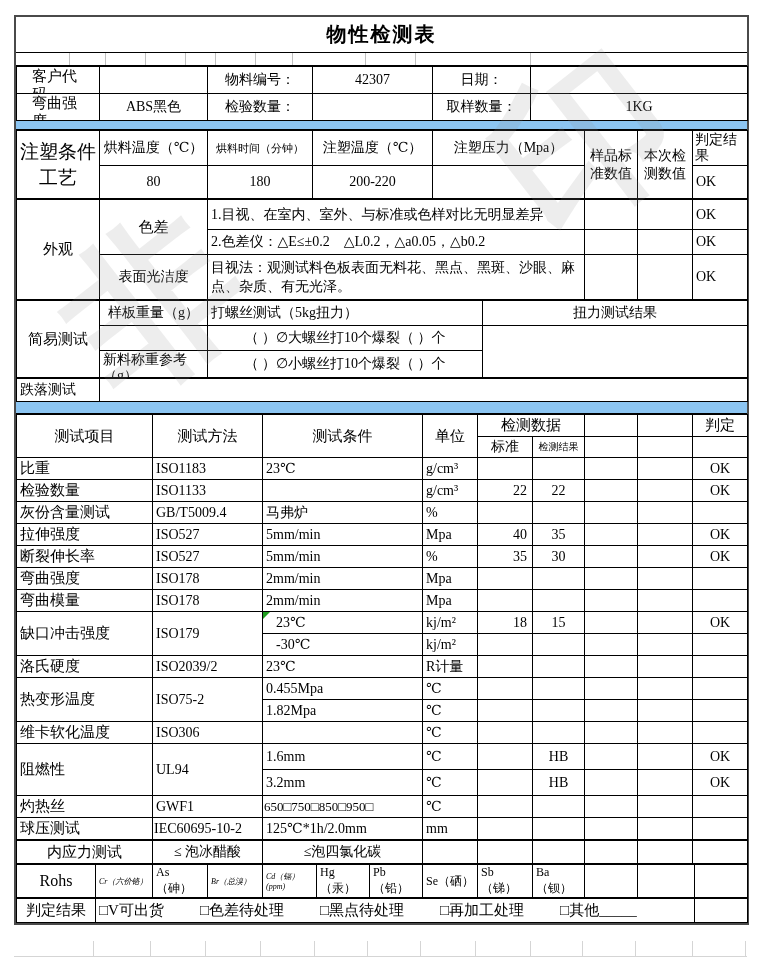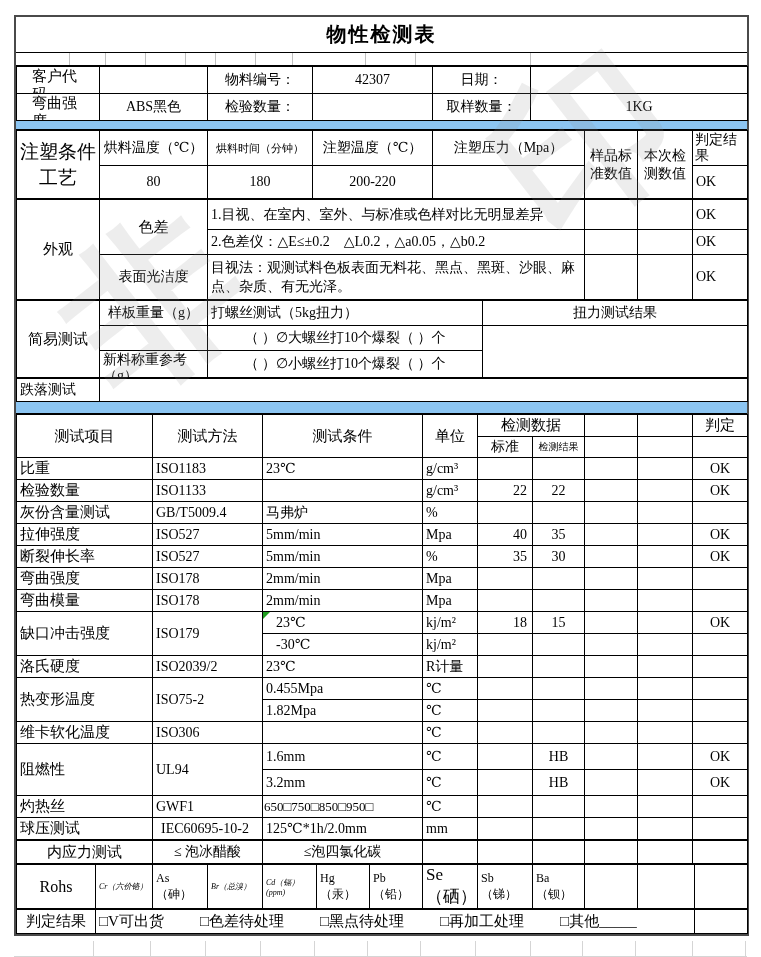--- a/index.html
+++ b/index.html
@@ -405,21 +405,21 @@
       <td class="l" style="font-size:13px;padding:0 1px">650□750□850□950□</td>
       <td class="l">℃</td>
       <td class="r"></td>
       <td class="c"></td>
       <td></td>
           <td></td>
       <td class="c"></td>
     </tr>
     <tr style="height:22px">
       <td class="l big">球压测试</td>
-      <td class="l" style="padding:0 8px">IEC60695-10-2</td>
+      <td class="l" style="padding:0 1px">IEC60695-10-2</td>
       <td class="l">125℃*1h/2.0mm</td>
       <td class="l">mm</td>
       <td class="r"></td>
       <td class="c"></td>
       <td></td>
           <td></td>
       <td class="c"></td>
     </tr>
   </tbody>
     </table>
@@ -469,21 +469,21 @@
       </colgroup>
     <tbody>
         <tr style="height:27px">
       <td class="c" style="font-size:16px">Rohs</td>
       <td class="l tiny">Cr（六价铬）</td>
       <td class="l" style="font-size:12px">As（砷）</td>
       <td class="l tiny">Br（总溴）</td>
       <td class="l tiny">Cd（镉）(ppm)</td>
       <td class="l" style="font-size:12px">Hg（汞）</td>
       <td class="l" style="font-size:12px">Pb（铅）</td>
-      <td class="l" style="font-size:17px">Se（硒）</td>
+      <td class="l" style="font-size:12px">Se（硒）</td>
       <td class="l" style="font-size:12px">Sb（锑）</td>
       <td class="l" style="font-size:12px">Ba（钡）</td>
       <td></td>
           <td></td>
       <td></td>
     </tr>
   </tbody>
     </table>
 
   <table>

